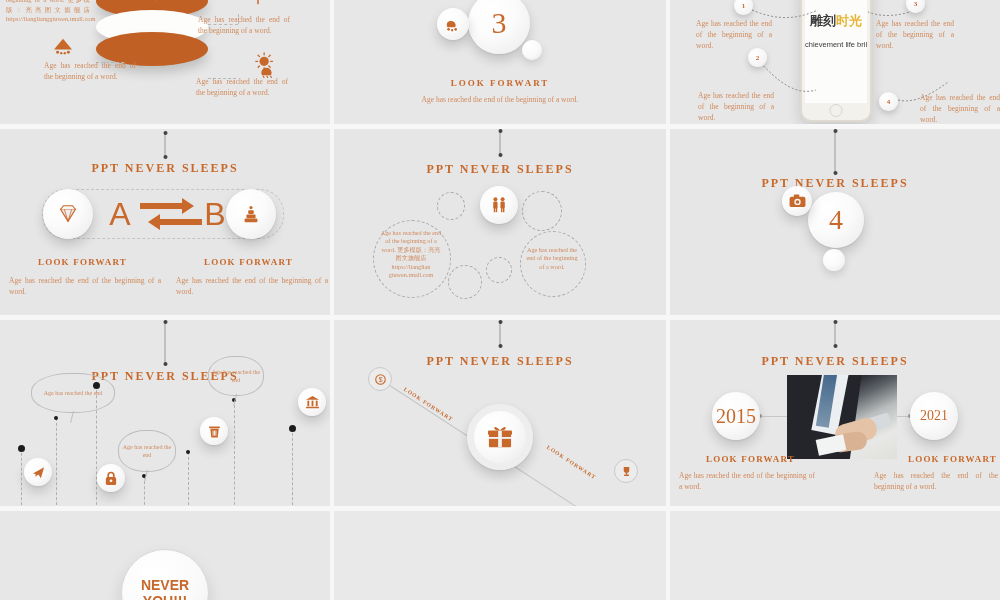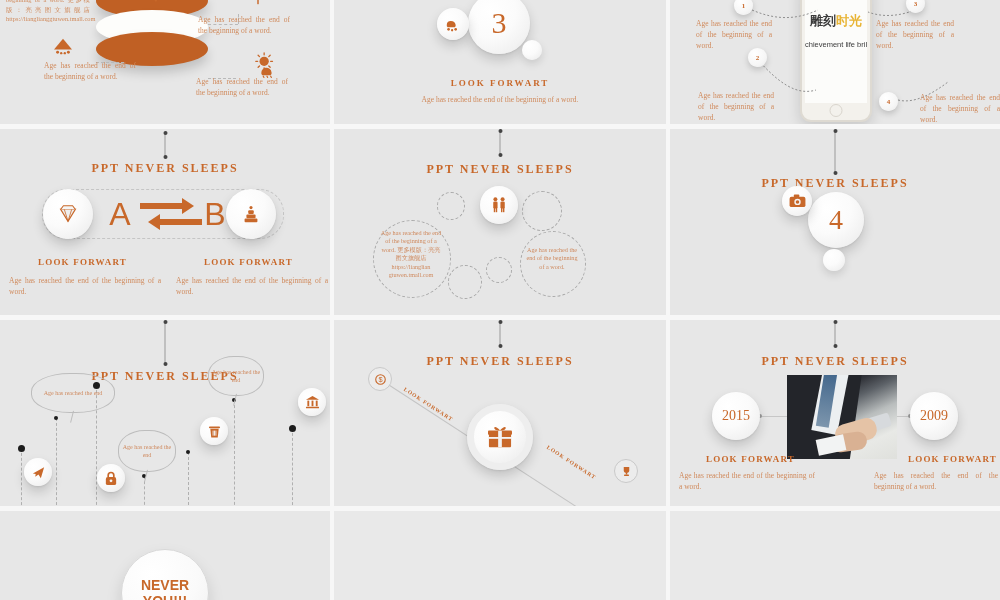--- a/index.html
+++ b/index.html
@@ -483,25 +483,25 @@
     <div class="photo">
       <div class="suit"></div>
         <div class="shirt"></div>
         <div class="tie"></div>
       <div class="tablet"></div>
         <div class="hand"></div>
         <div class="hand2"></div>
         <div class="cuff"></div>
     </div>
 
-    <div class="ball" style="left:42px;top:72px;width:48px;height:48px;font-size:14px;font-family:'Liberation Serif',serif;">
+    <div class="ball" style="left:42px;top:72px;width:48px;height:48px;font-size:20px;font-family:'Liberation Serif',serif;">
       <span>2015</span>
     </div>
     <div class="ball" style="left:240px;top:72px;width:48px;height:48px;font-size:14px;font-family:'Liberation Serif',serif;">
-      <span>2009</span>
+      <span>2021</span>
     </div>
 
     <div class="cap" style="left:36px;top:134px;">LOOK FORWART</div>
     <div class="cap" style="left:238px;top:134px;">LOOK FORWART</div>
     <div class="body-text" style="left:9px;top:150px;width:136px;">Age has reached the end of the beginning of a word.</div>
     <div class="body-text" style="left:204px;top:150px;width:124px;">Age has reached the end of the beginning of a word.</div>
   </div>
 
   <div class="slide">
     <div class="thanks">

